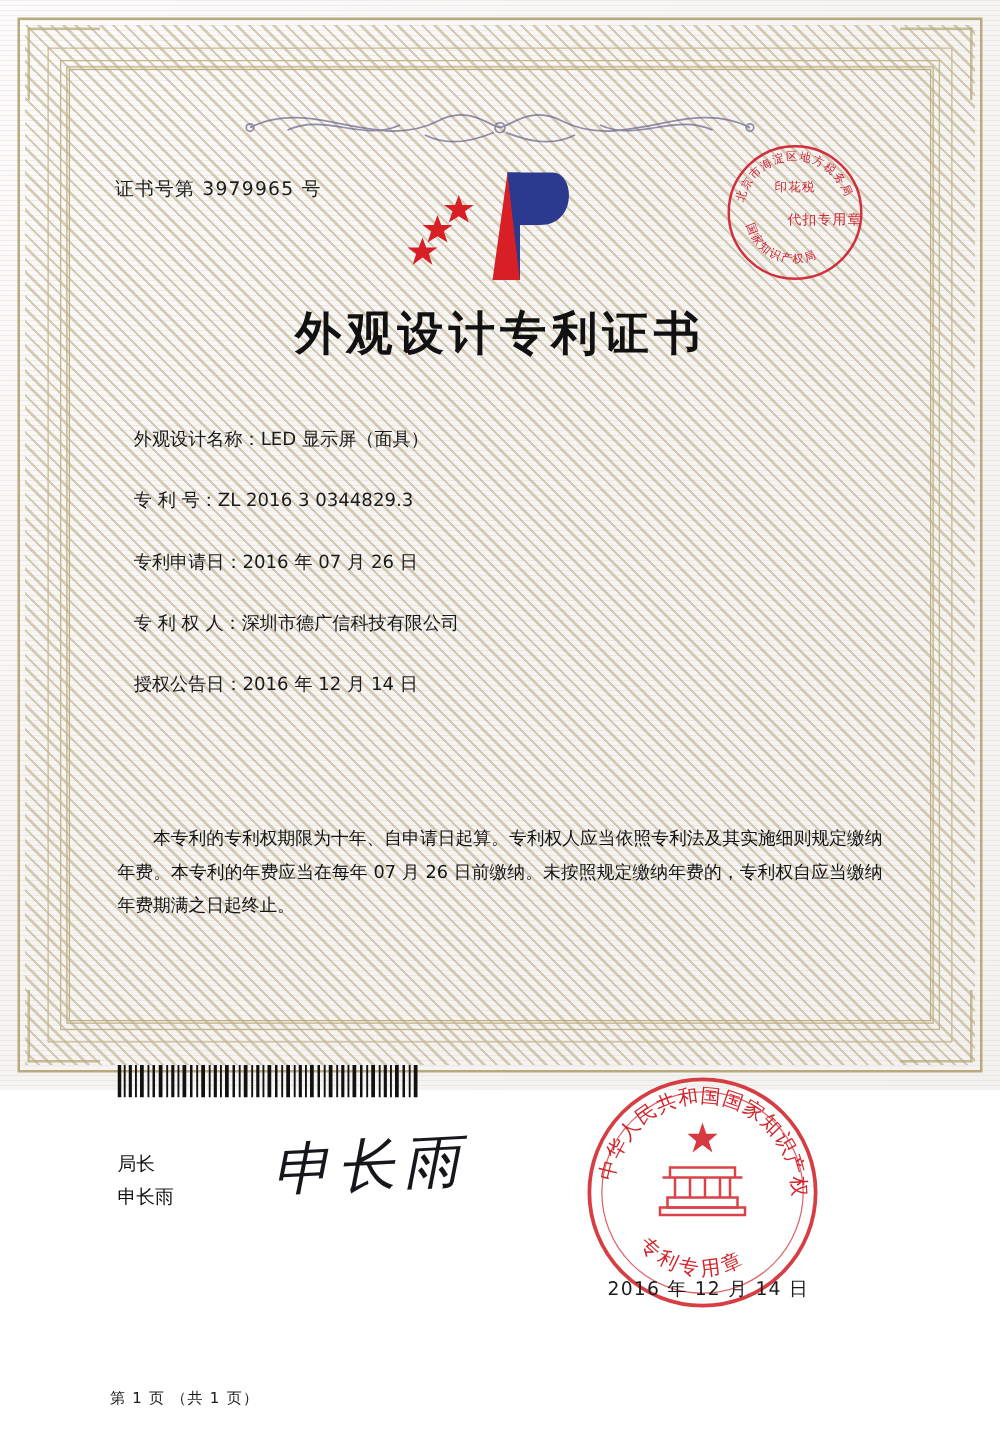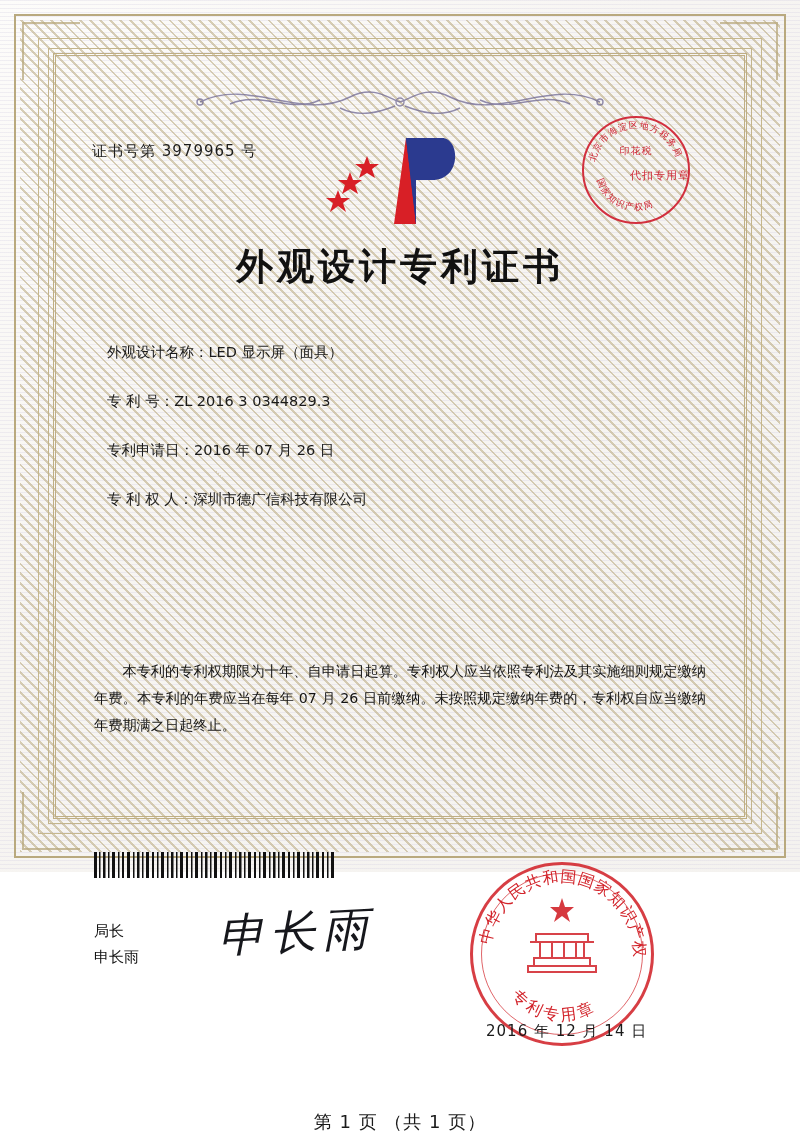--- a/index.html
+++ b/index.html
@@ -265,22 +265,21 @@
     font-size: 15px;
     color: #1a1a1a;
     letter-spacing: 1px;
   }
 
   .page-footer {
     position: absolute;
     left: 0;
     top: 1000px;
     width: 624px;
-    text-align: center;
-    font-size: 18px;
+    font-size: 12px;
     color: #1a1a1a;
     letter-spacing: 1px;
   }
 </style>
 </head>
 <body>
 
 <div id="certificate">
 
   <div class="frame-outer"></div>
@@ -349,20 +348,23 @@
         <span class="field-label">外观设计名称：</span><span class="field-value">LED 显示屏（面具）</span>
       </div>
       <div class="field-row">
         <span class="field-label">专  利  号：</span><span class="field-value">ZL 2016 3 0344829.3</span>
       </div>
       <div class="field-row">
         <span class="field-label">专利申请日：</span><span class="field-value">2016 年 07 月 26 日</span>
       </div>
       <div class="field-row">
         <span class="field-label">专 利 权 人：</span><span class="field-value">深圳市德广信科技有限公司</span>
+      </div>
+      <div class="field-row">
+        <span class="field-label">授权公告日：</span><span class="field-value">2016 年 12 月 14 日</span>
       </div>
     </div>
 
     <div class="paragraphs">
       <p>本专利的专利权期限为十年、自申请日起算。专利权人应当依照专利法及其实施细则规定缴纳年费。本专利的年费应当在每年 07 月 26 日前缴纳。未按照规定缴纳年费的，专利权自应当缴纳年费期满之日起终止。</p>
     </div>
 
     <svg class="barcode" viewBox="0 0 244 26" preserveAspectRatio="none">
       <g fill="#111">
         <rect x="0" y="0" width="3" height="26"></rect>

